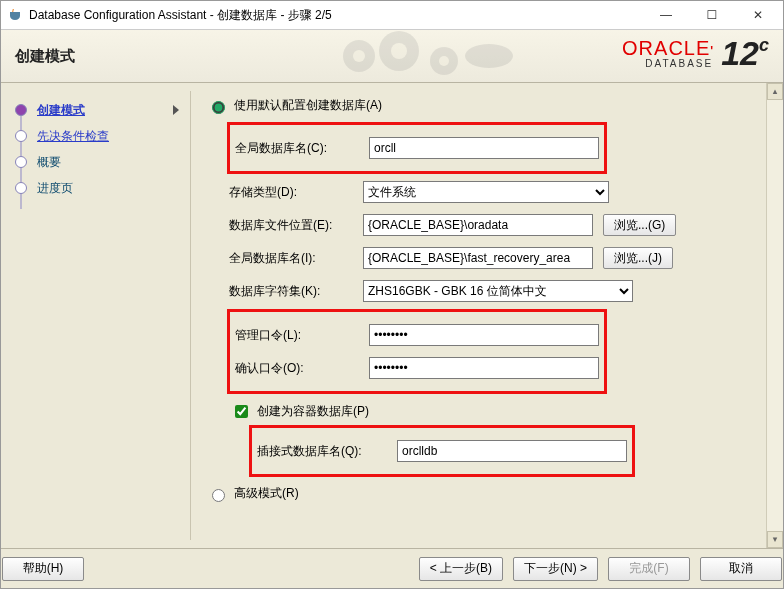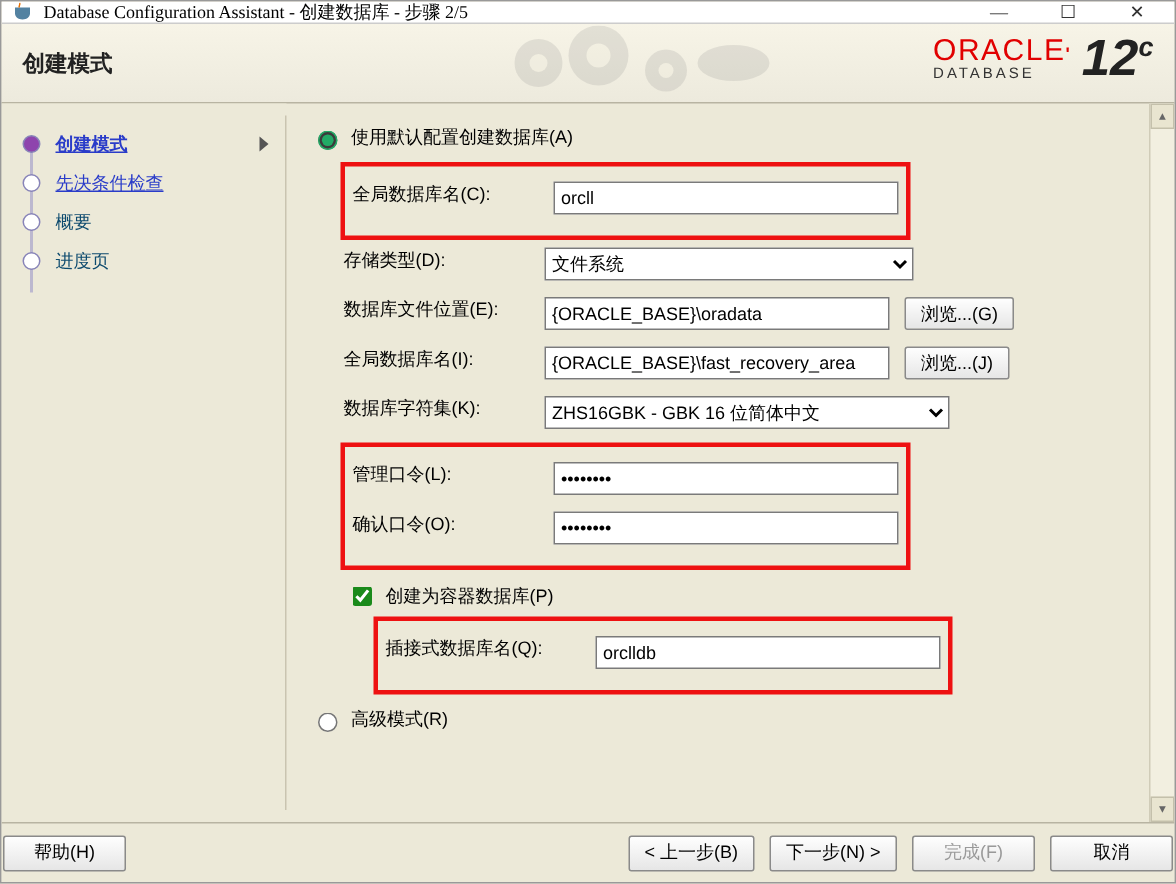--- a/index.html
+++ b/index.html
@@ -10,28 +10,27 @@
     background: #ece9d8;
     width: 784px;
     height: 589px;
     overflow: hidden;
     border: 1px solid #999;
     display: flex;
     flex-direction: column;
   }
   
   .titlebar {
-    height: 15px;
+    height: 29px;
     background: #fff;
     border-bottom: 1px solid #ccc;
     display: flex;
     align-items: center;
     padding: 0 2px 0 6px;
     font-size: 12px;
-    font-family: Liberation Serif, serif;
   }
   .titlebar .app-icon { width:16px; height:16px; margin-right:6px; display:inline-flex; }
   .titlebar .title-text { flex:1; color:#000; }
   .win-btn { width:46px; height:28px; display:flex; align-items:center; justify-content:center; color:#333; }
 
   
   .header-band {
     height: 53px;
     background: linear-gradient(#f7f4e7,#edeadd);
     border-bottom: 1px solid #b8b4a2;
@@ -41,21 +40,21 @@
     padding: 0 14px;
   }
   .header-title { font-size:15px; font-weight:bold; color:#222; }
   .gears {
     position:absolute; left:42%; top:0; bottom:0; width:200px;
     opacity:.18;
     display:flex; align-items:center; justify-content:center; gap:-10px;
   }
   .brand { position:absolute; right:14px; top:6px; display:flex; align-items:center; gap:8px; }
   .brand .oracle { font-weight:normal; color:#e10000; font-size:20px; letter-spacing:1px; line-height:1; }
-  .brand .db { font-size:10px; letter-spacing:2px; color:#333; display:block; }
+  .brand .db { font-size:10px; letter-spacing:2px; color:#333; display:block; text-align:right; }
   .brand .v12 { font-size:34px; font-weight:bold; font-style:italic; color:#222; line-height:1; }
   .brand .vc { font-size:18px; font-style:italic; vertical-align:top; }
 
   
   .body {
     flex:1;
     display:flex;
     min-height:0;
   }
   
@@ -99,21 +98,21 @@
     padding: 10px 18px 8px 10px;
     overflow:hidden;
     position:relative;
   }
   .radio-row { display:flex; align-items:center; gap:6px; margin:4px 0 10px 6px; }
   .radio-row input { accent-color:#2a6; }
   .form {
     margin-left: 28px;
   }
   .form-row {
-    display:flex; gap:10px;
+    display:flex; align-items:center; gap:10px;
     margin: 7px 0;
     height:26px;
   }
   .form-row .lbl { width:124px; text-align:left; }
   .form-row input[type=text],
   .form-row input[type=password] {
     height:22px; padding:2px 4px; font-size:12px;
     border:1px solid #7a7a7a; background:#fff;
     width:230px;
     font-family: Arial, sans-serif;

